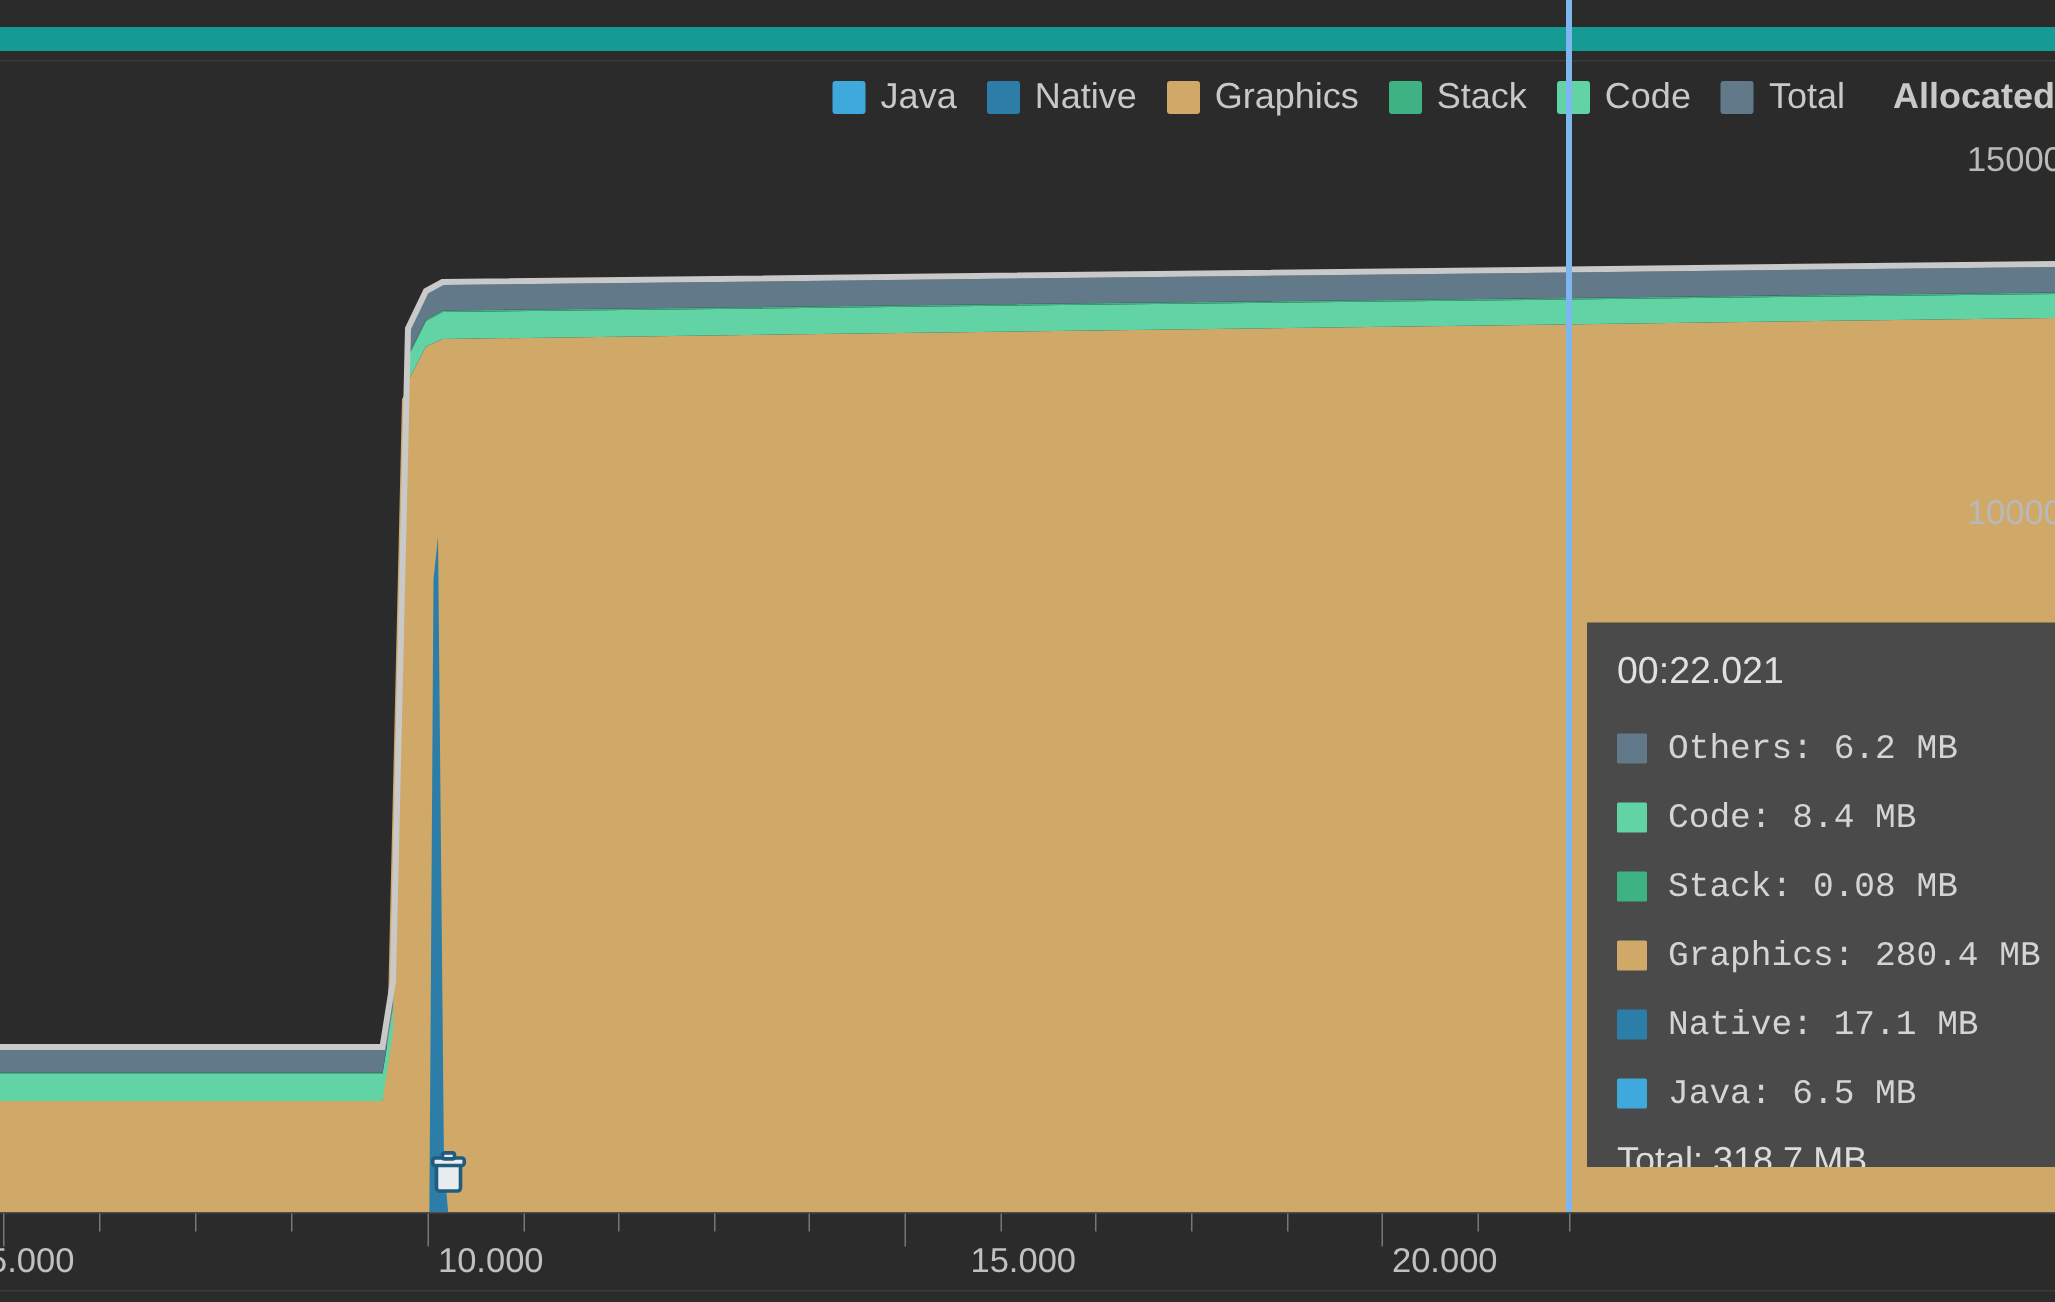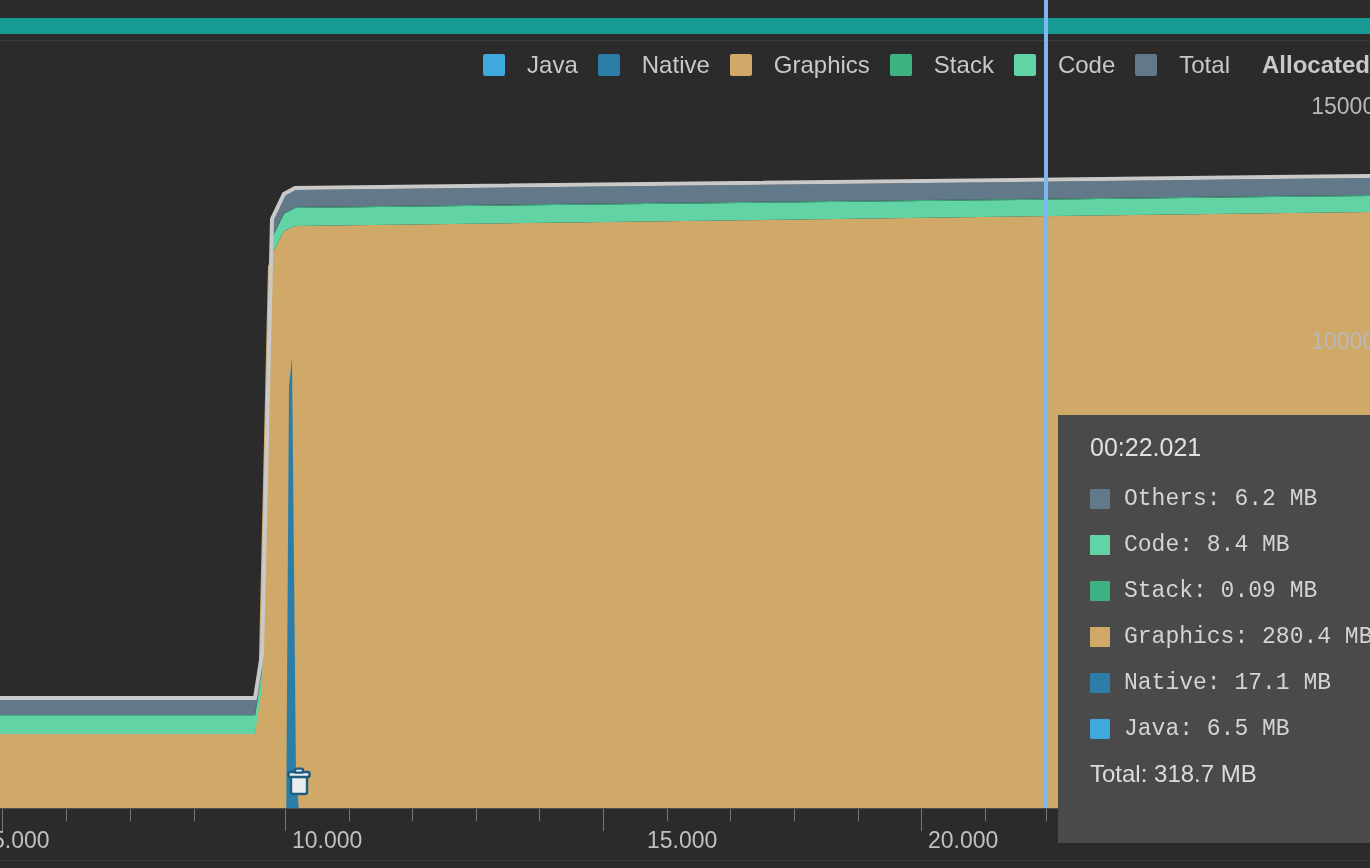--- a/index.html
+++ b/index.html
@@ -15,21 +15,21 @@
   .event-bar { position:absolute; left:0; top:18px; width:1370px; height:16px; background:#159b94; }
   .top-gap   { position:absolute; left:0; top:34px; width:1370px; height:6px; background:#2b2b2b; }
   .top-rule  { position:absolute; left:0; top:40px; width:1370px; height:1px; background:#3a3a3a; }
 
   
   .legend {
     position:absolute; left:0; top:44px; width:1370px; height:42px;
     display:flex; align-items:center; justify-content:flex-end;
     padding-right:0; overflow:hidden;
   }
-  .legend-item { display:flex; align-items:center; margin-right:20px; white-space:nowrap;gap:12px; }
+  .legend-item { display:flex; align-items:center; margin-right:20px; white-space:nowrap; }
   .legend-item:last-child { margin-right:0; }
   .swatch { width:22px; height:22px; border-radius:2px; margin-right:10px; flex:none; }
   .legend-label { color:#c8c8c8; font-size:24px; line-height:24px; }
   .legend-item.noswatch .legend-label { margin-left:12px;font-weight:bold; }
 
   
   .plot { position:absolute; left:0; top:86px; width:1370px; height:722px; overflow:hidden; background:#2b2b2b; }
   .plot svg { display:block; }
 
   
@@ -47,22 +47,22 @@
   
   .xaxis { position:absolute; left:0; top:808px; width:1370px; height:60px; background:#2b2b2b; border-top:1px solid #4d4d4d; }
   .tick { position:absolute; top:0; width:1px; background:#777; }
   .tick.major { height:22px; }
   .tick.minor { height:12px; }
   .xlab { position:absolute; top:18px; color:#c0c0c0; font-size:23px; white-space:nowrap; }
   .bottom-rule { position:absolute; left:0; top:860px; width:1370px; height:1px; background:#3a3a3a; }
 
   
   .tooltip {
-    position:absolute; left:1058px; top:415px; width:312px; height:428px;
-    background:#4a4a4a; color:#d4d4d4; padding:18px 0 0 32px;
+    position:absolute; left:1058px; top:415px; width:312px; height:363px;
+    background:#4a4a4a; color:#d4d4d4; padding:18px 0 0 20px;
     font-size:23px; overflow:hidden;
   }
   .tt-time { font-size:25px; color:#e0e0e0; margin-bottom:14px; }
   .tt-row { display:flex; align-items:center; height:46px; white-space:nowrap;font-family:Liberation Mono, monospace; }
   .tt-sw { width:20px; height:20px; margin-right:14px; flex:none; border-radius:1px; }
   .tt-dash { width:20px; height:20px; margin-right:14px; flex:none; position:relative; }
   .tt-dash::before, .tt-dash::after {
     content:""; position:absolute; top:8px; height:5px; background:#e6e6e6;
   }
   .tt-dash::before { left:0; width:7px; }
@@ -175,21 +175,21 @@
         <div class="tt-row">
           <span class="tt-sw" style="background: rgb(98, 121, 138);"></span>
           <span>Others: 6.2 MB</span>
         </div>
         <div class="tt-row">
           <span class="tt-sw" style="background: rgb(97, 211, 164);"></span>
           <span>Code: 8.4 MB</span>
         </div>
         <div class="tt-row">
           <span class="tt-sw" style="background: rgb(63, 178, 131);"></span>
-          <span>Stack: 0.09 MB</span>
+          <span>Stack: 0.08 MB</span>
         </div>
         <div class="tt-row">
           <span class="tt-sw" style="background: rgb(208, 168, 104);"></span>
           <span>Graphics: 280.4 MB</span>
         </div>
         <div class="tt-row">
           <span class="tt-sw" style="background: rgb(44, 126, 168);"></span>
           <span>Native: 17.1 MB</span>
         </div>
         <div class="tt-row">

